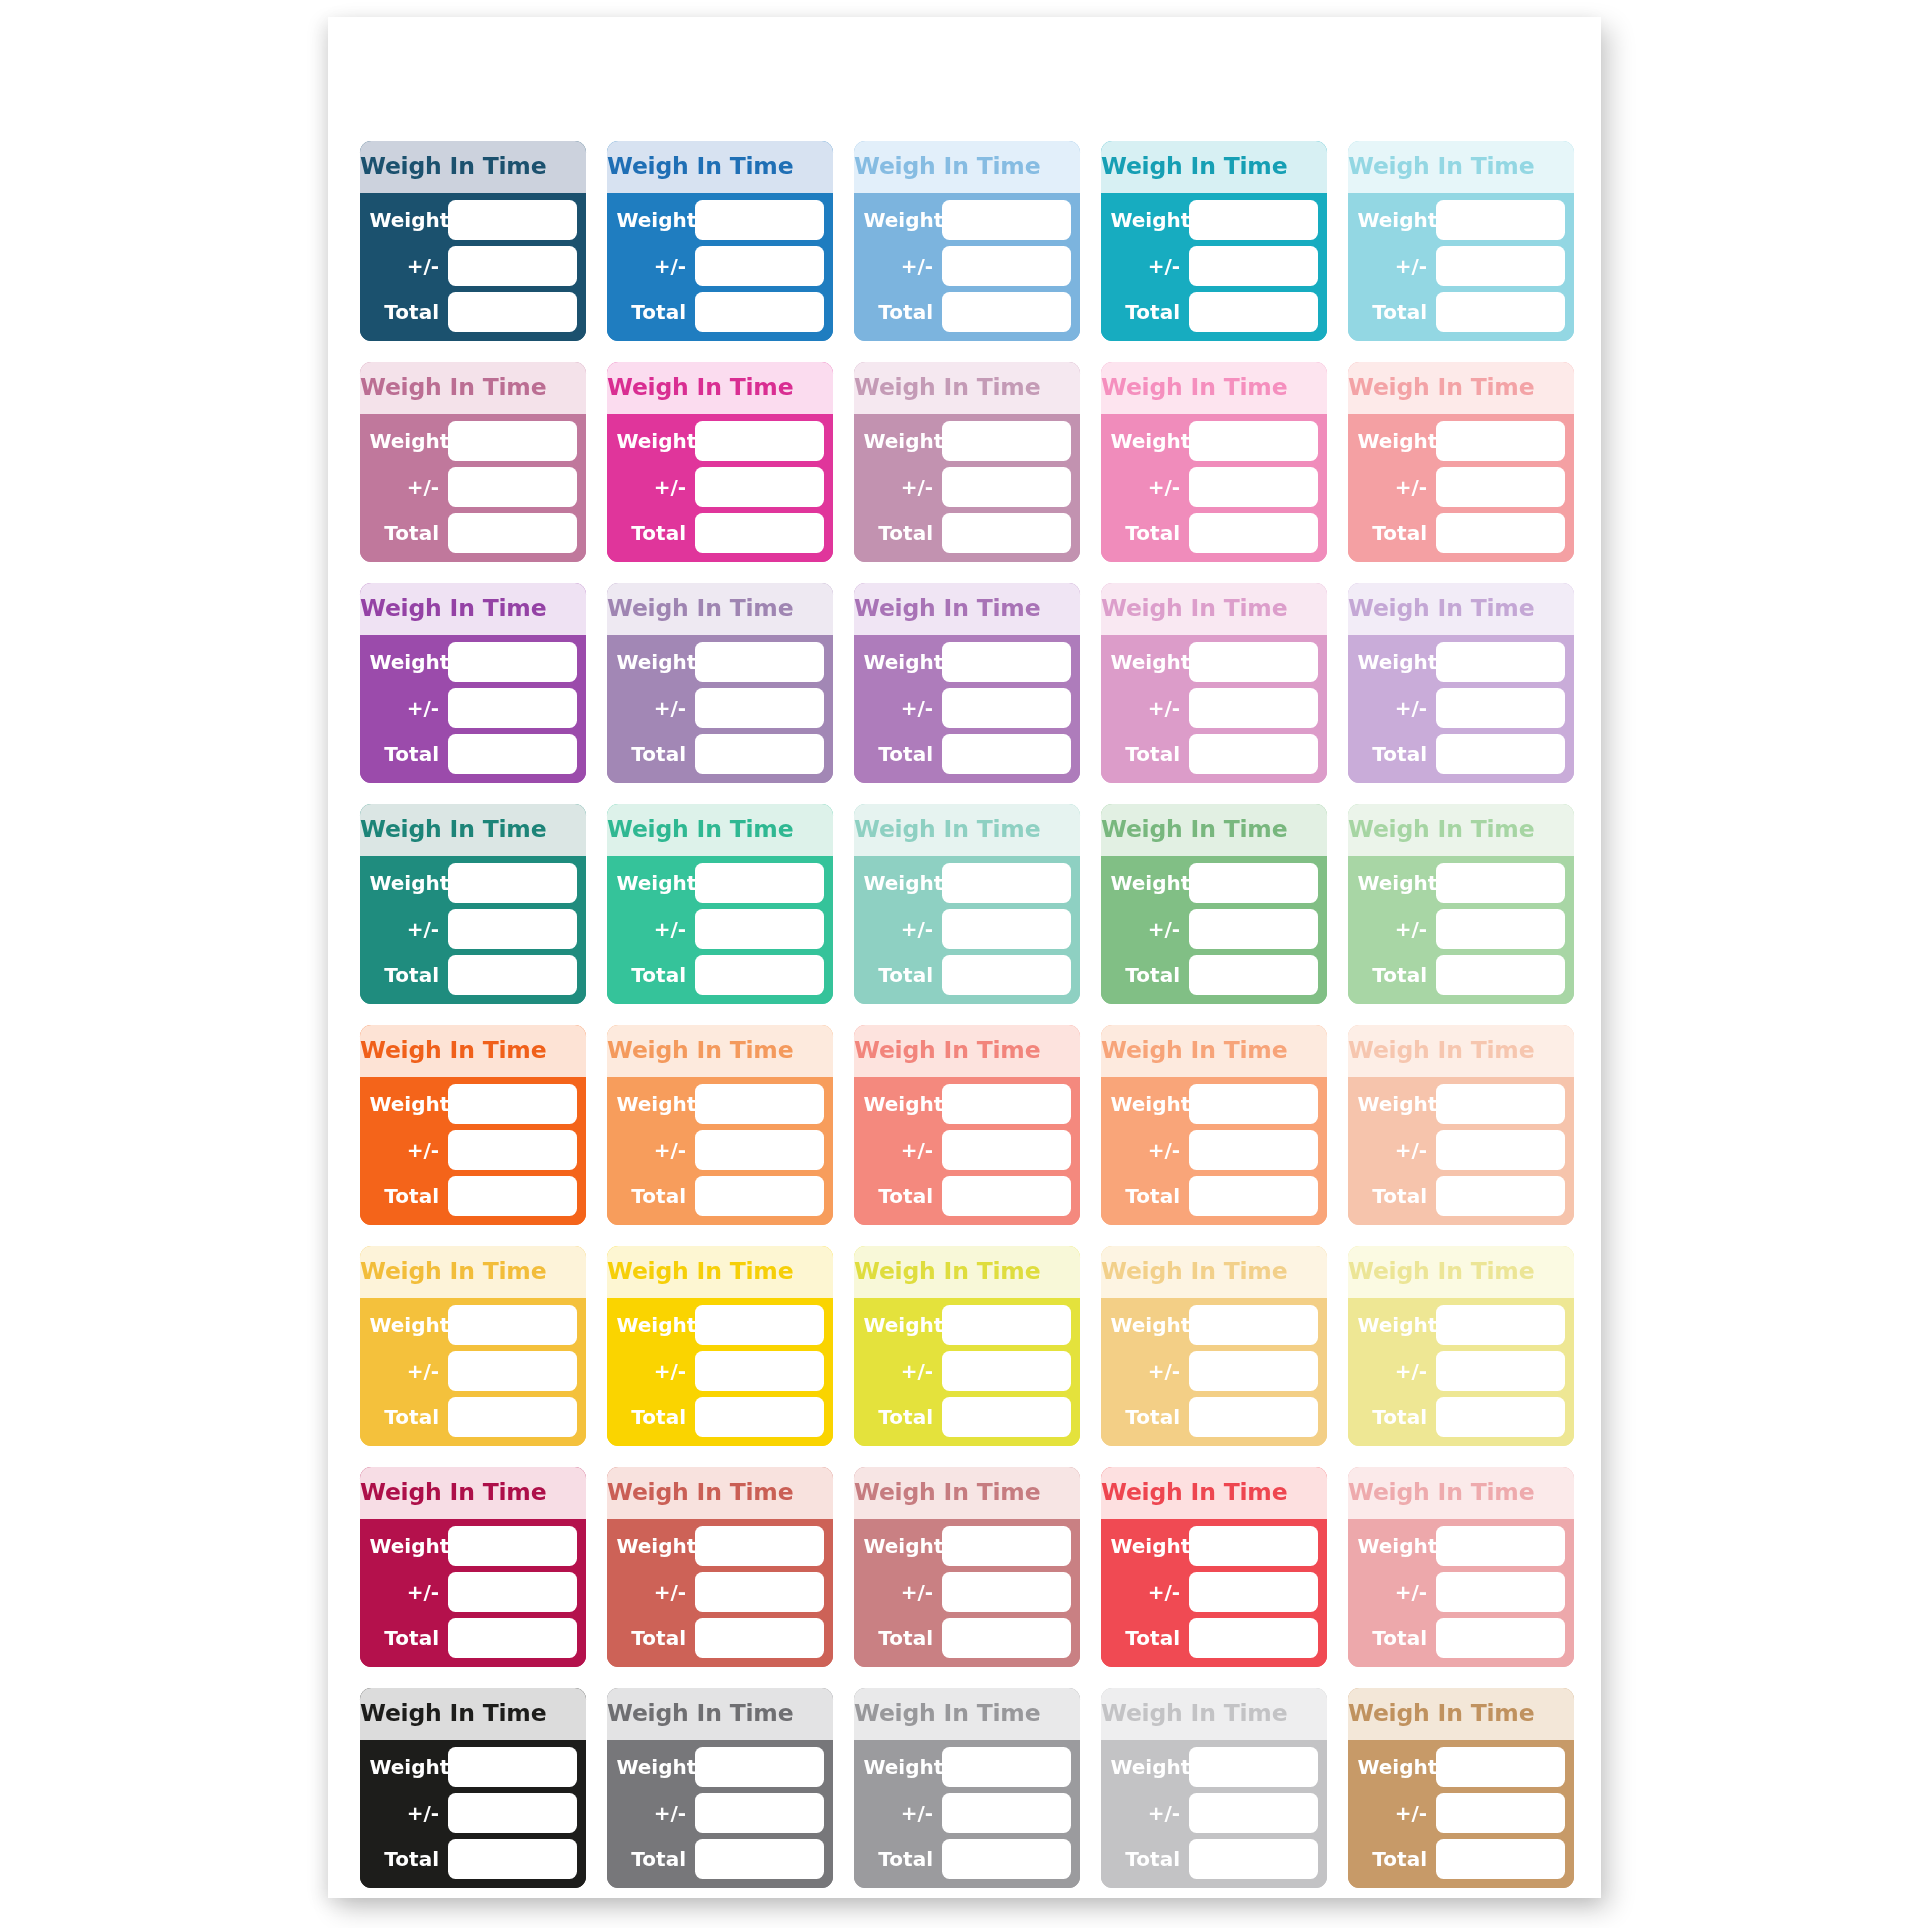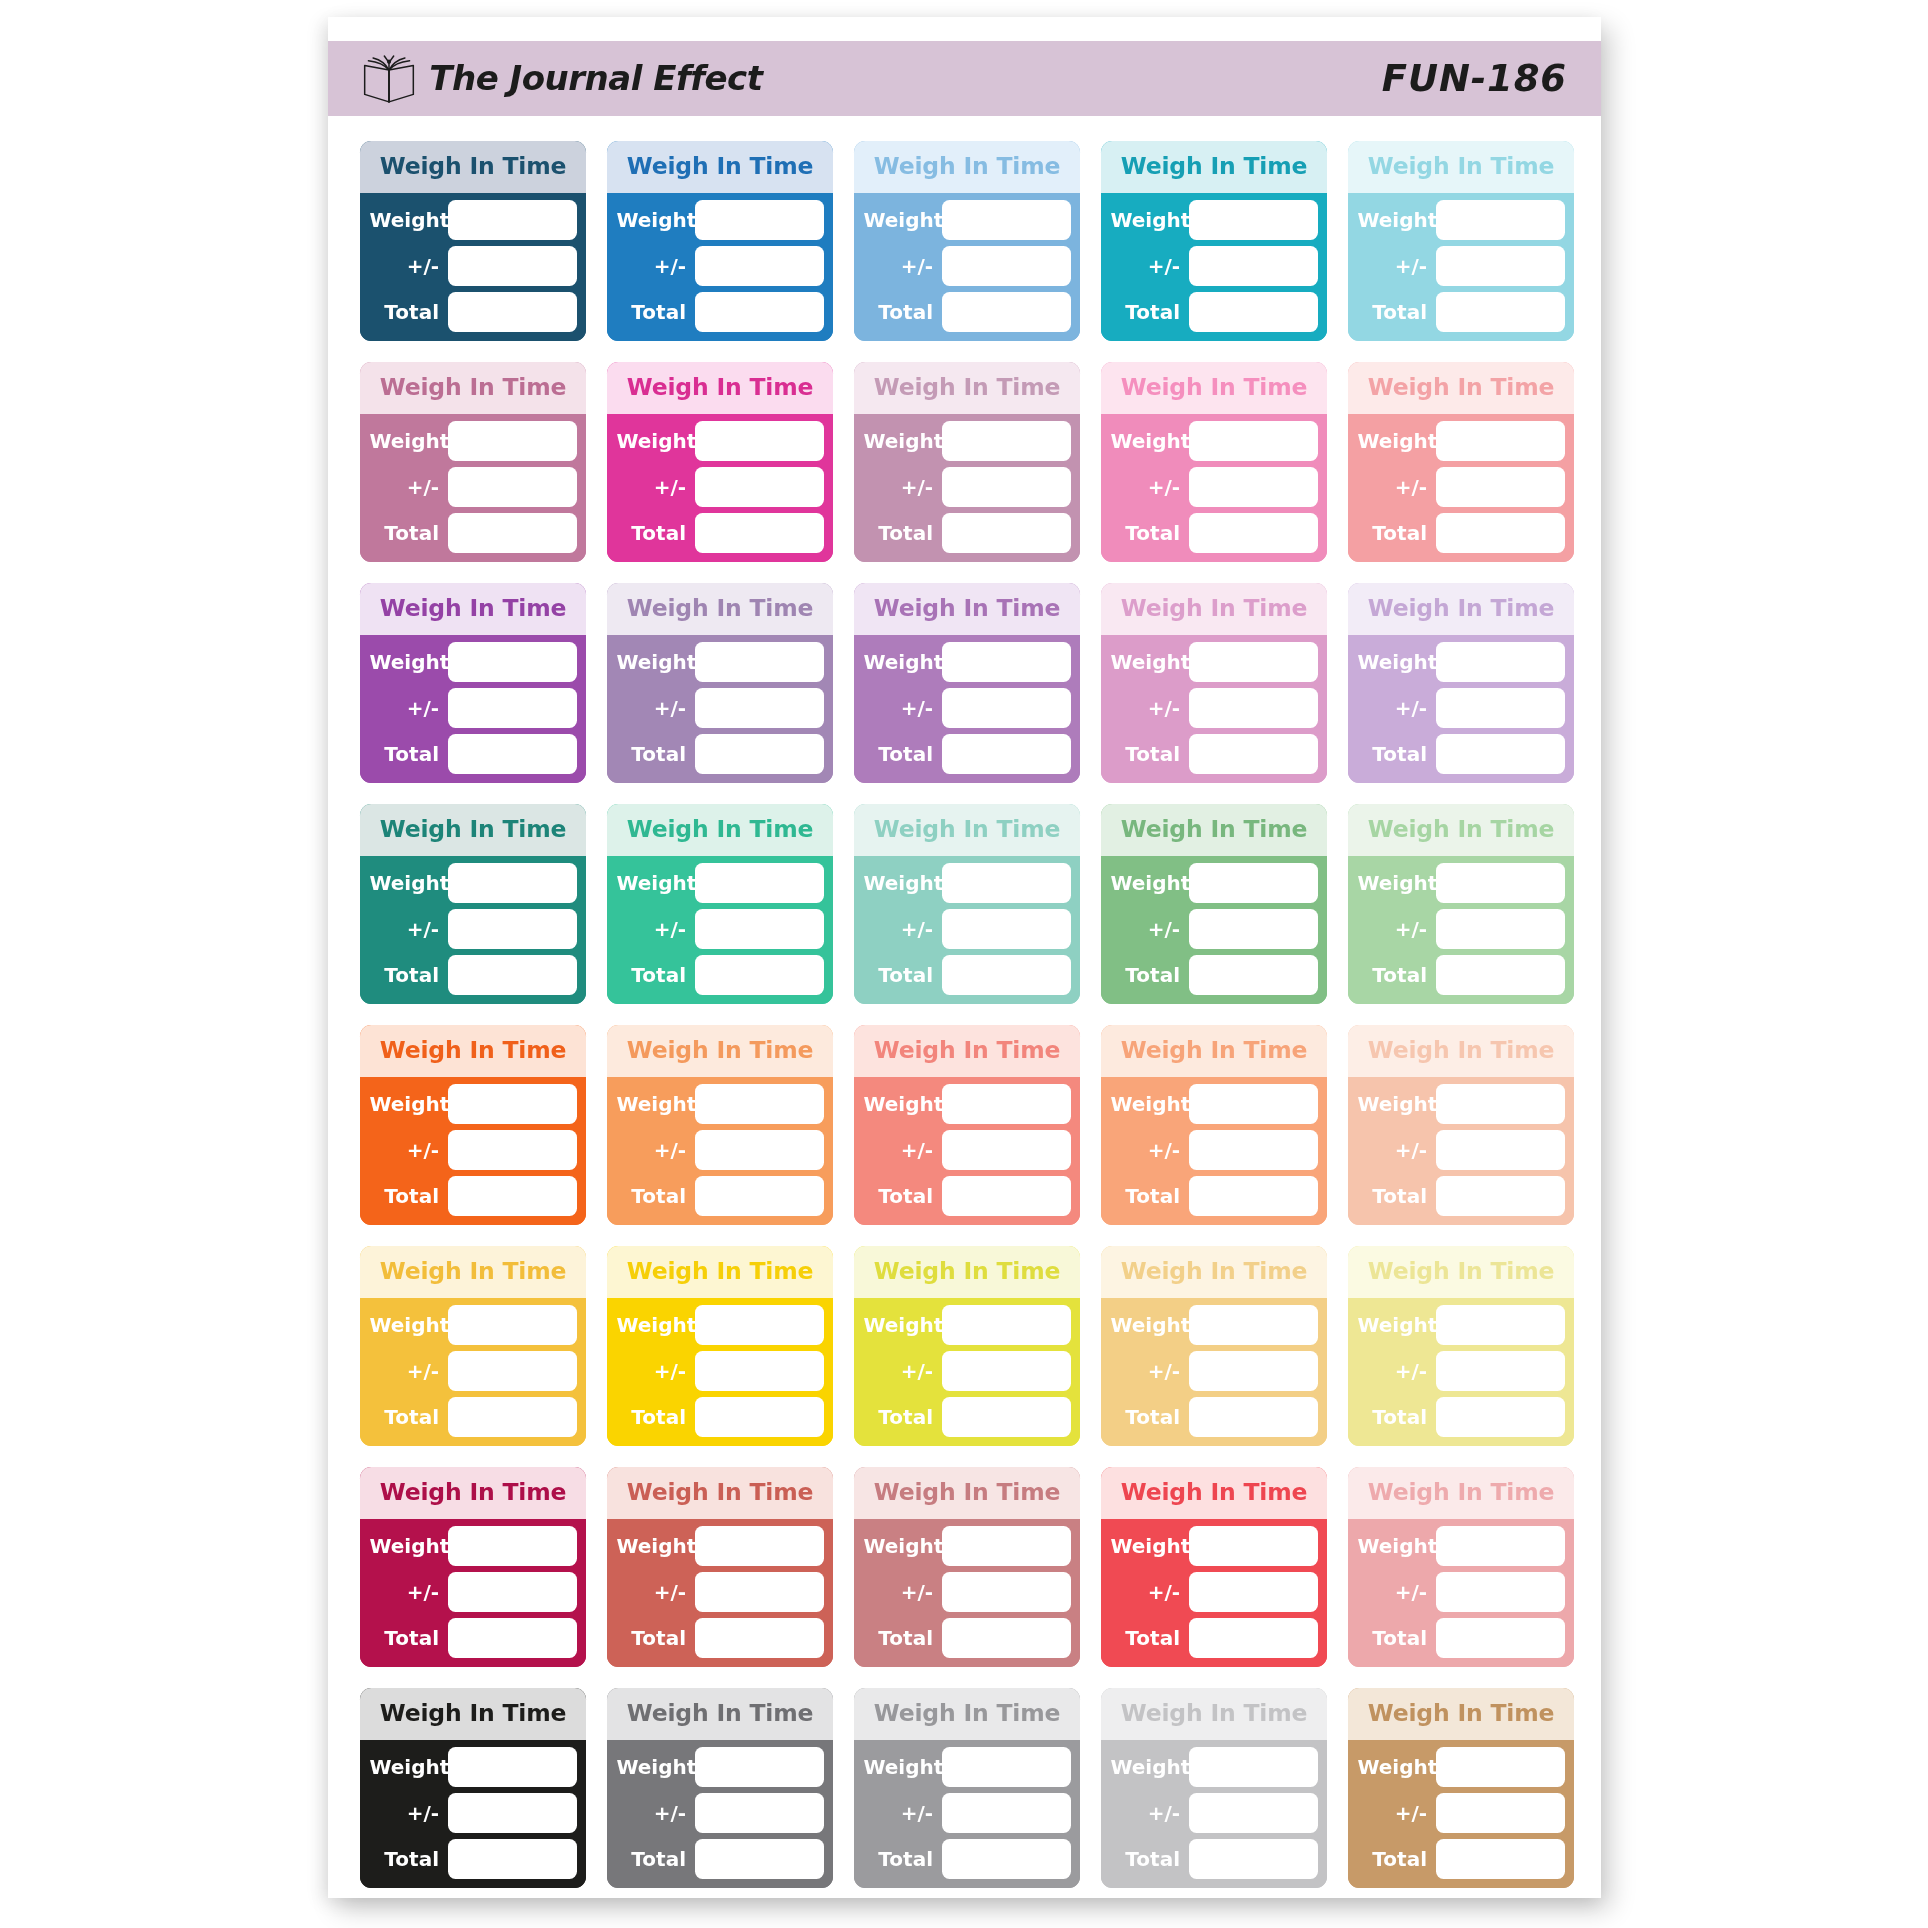--- a/index.html
+++ b/index.html
@@ -97,21 +97,21 @@
     width: 226px;
     height: 200px;
     border-radius: 11.3px;
     overflow: hidden;
     box-sizing: border-box;
   }
   .sticker-head {
     height: 52px;
     display: flex;
     align-items: center;
-    justify-content: center;
+    justify-content: flex-start;
     box-sizing: border-box;
   }
   .sticker-title {
     font-family: "DejaVu Sans", sans-serif;
     font-size: 23.5px;
     font-weight: 700;
     letter-spacing: -0.2px;
     white-space: nowrap;
     line-height: 1;
   }
@@ -146,41 +146,20 @@
     background: #ffffff;
     border-radius: 7.5px;
   }
 </style>
 </head>
 <body>
 
 <div id="page">
   <div id="sheet" style="background: rgb(255, 255, 255);">
 
-    <div id="sheet-header" style="background: rgb(215, 195, 214);">
-      <div class="brand">
-        <svg class="brand-icon" viewBox="0 0 62 56">
-          <g fill="none" stroke="#1c1c1c" stroke-width="1.6" stroke-linejoin="round" stroke-linecap="round">
-            <path d="M31 19 L31 53"></path>
-            <path d="M31 19 L5 14 L5 45 L31 53 Z"></path>
-            <path d="M31 19 L57 14 L57 45 L31 53 Z"></path>
-            <path d="M31 19 C27 14 18 10 9 9"></path>
-            <path d="M31 19 C35 14 44 10 53 9"></path>
-            <path d="M31 19 C28 13 22 8 14 6"></path>
-            <path d="M31 19 C34 13 40 8 48 6"></path>
-            <path d="M31 20 L31 11"></path>
-            <path d="M31 11 L26 4"></path>
-            <path d="M31 11 L36 4"></path>
-            <circle cx="31" cy="10" r="2.2" fill="#1c1c1c" stroke="none"></circle>
-          </g>
-        </svg>
-        <span class="brand-name">The Journal Effect</span>
-      </div>
-      <span class="sku">FUN-186</span>
-    </div>
 
     <div id="grid">
         <div class="sticker" style="background: rgb(27, 81, 110);">
           <div class="sticker-head" style="background: rgb(204, 210, 221);">
             <span class="sticker-title" style="color: rgb(27, 81, 110);">Weigh In Time</span>
           </div>
           <div class="sticker-body" style="background: rgb(27, 81, 110);">
             <div class="field-row">
               <span class="field-label" style="color: rgb(255, 255, 255);">Weight</span>
               <span class="field-box" style="background: rgb(255, 255, 255);"></span>

